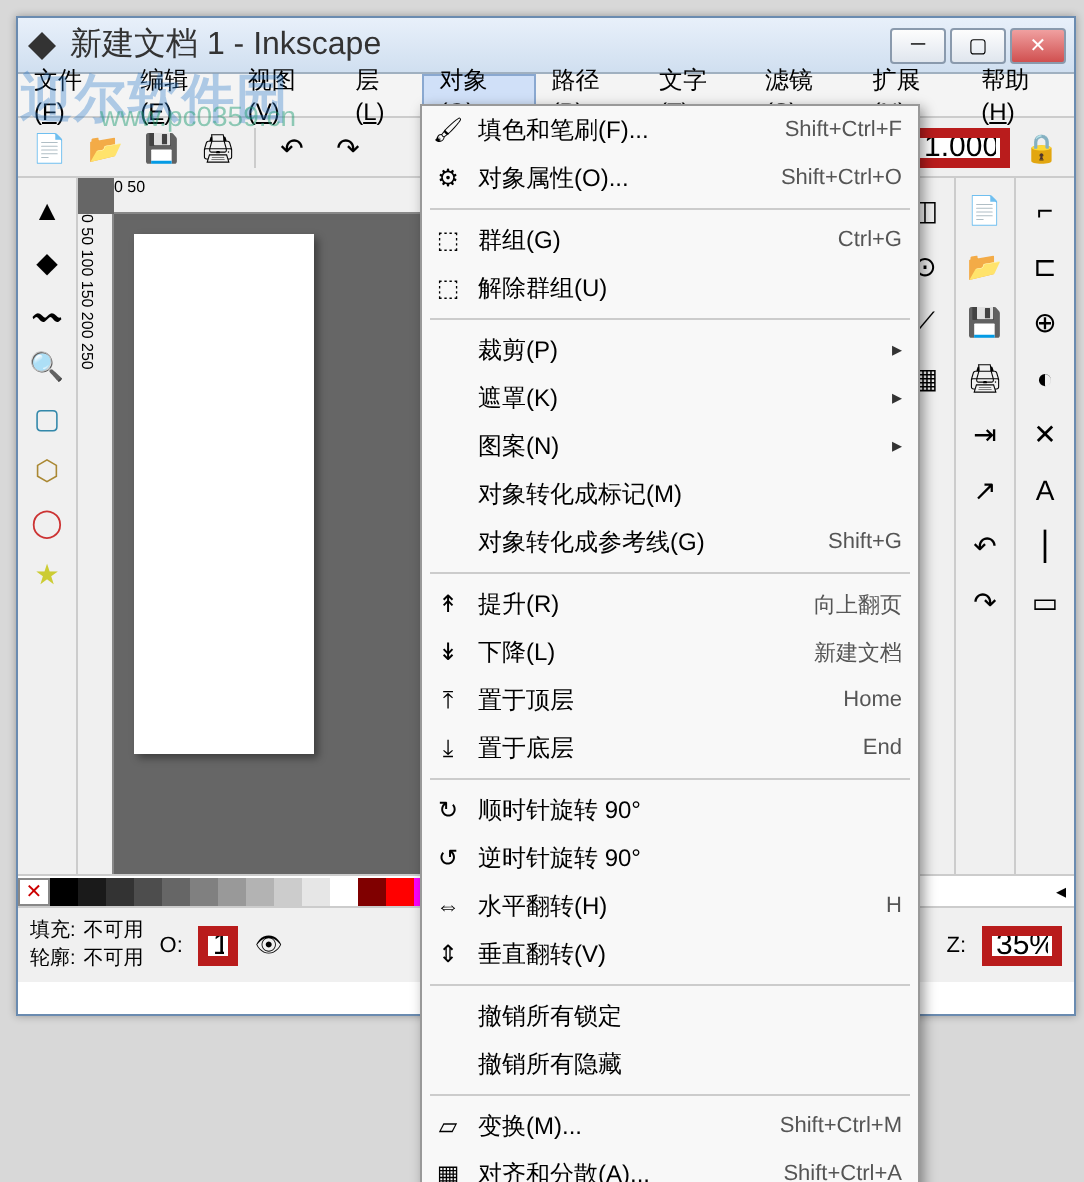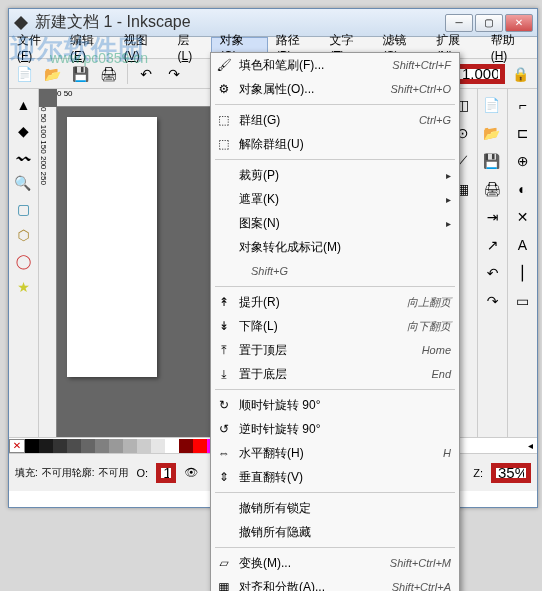--- a/index.html
+++ b/index.html
@@ -26,29 +26,29 @@
 .ruler-h { position: absolute; top: 0; left: 18px; right: 0; height: 18px; background: #f0f0f0; border-bottom: 1px solid #888; font-size: 8px; }
 .ruler-v { position: absolute; top: 18px; left: 0; width: 18px; bottom: 0; background: #f0f0f0; border-right: 1px solid #888; font-size: 8px; writing-mode: vertical-lr; }
 .canvas { position: absolute; top: 18px; left: 18px; right: 0; bottom: 0; background: #666; overflow: hidden; }
 .page { position: absolute; left: 10px; top: 10px; width: 90px; height: 260px; background: #fff; box-shadow: 2px 2px 4px rgba(0,0,0,0.4); }
 .right-tools { width: 90px; background: #f0f0f0; display: flex; }
 .rt-col { width: 30px; display: flex; flex-direction: column; align-items: center; gap: 4px; padding: 4px 0; border-left: 1px solid #ccc; }
 .palette-row { height: 16px; display: flex; align-items: center; border-top: 1px solid #ccc; }
 .palette-x { width: 16px; height: 14px; border: 1px solid #888; background: #fff; display: flex; align-items: center; justify-content: center; font-size: 10px; color: #c00; }
 .swatch { width: 14px; height: 14px; }
 .status-row { height: 38px; display: flex; align-items: center; font-size: 11px; padding: 0 6px; background: #f0f0f0; border-top: 1px solid #ccc; gap: 8px; }
-.status-labels { display: flex; flex-direction: row; font-size: 10px; line-height: 14px; }
+.status-labels { display: flex; flex-direction: column; font-size: 10px; line-height: 14px; }
 .status-pair { display: flex; gap: 4px; }
 
 
 .dropdown { position: absolute; left: 210px; top: 52px; width: 250px; background: #f8f8f8; border: 1px solid #999; box-shadow: 2px 2px 6px rgba(0,0,0,0.4); font-size: 12px; z-index: 100; }
 .menu-item { display: flex; align-items: center; height: 24px; padding: 0 8px 0 28px; position: relative; cursor: default; }
 .menu-icon { position: absolute; left: 4px; width: 18px; height: 18px; display: flex; align-items: center; justify-content: center; font-size: 12px; }
 .menu-label { flex: 1; white-space: nowrap; }
-.menu-shortcut { color: #555; font-size: 11px; margin-left: 12px; font-style: italic; }
+.menu-shortcut { color: #555; font-size: 11px; margin-left: 12px; }
 .menu-arrow { color: #333; font-size: 10px; }
 .menu-sep { height: 1px; background: #ccc; margin: 3px 4px; }
 
 
 .watermark { position: absolute; top: 32px; left: 10px; font-size: 26px; font-weight: bold; color: rgba(40,120,200,0.35); pointer-events: none; z-index: 200; letter-spacing: 1px; }
 .watermark-sub { position: absolute; top: 50px; left: 50px; font-size: 14px; color: rgba(40,160,120,0.5); pointer-events: none; z-index: 200; }
 </style>
 </head>
 <body>
 
@@ -237,32 +237,33 @@
       <span class="menu-arrow">▸</span>
     </div>
     <div class="menu-item">
       <span class="menu-label">图案(N)</span>
       <span class="menu-arrow">▸</span>
     </div>
     <div class="menu-item">
       <span class="menu-label">对象转化成标记(M)</span>
     </div>
     <div class="menu-item">
+      <span class="menu-label">对象转化成参考线(G)</span>
       <span class="menu-shortcut">Shift+G</span>
     </div>
     <div class="menu-sep"></div>
     <div class="menu-item">
       <span class="menu-icon">↟</span>
       <span class="menu-label">提升(R)</span>
       <span class="menu-shortcut">向上翻页</span>
     </div>
     <div class="menu-item">
       <span class="menu-icon">↡</span>
       <span class="menu-label">下降(L)</span>
-      <span class="menu-shortcut">向下翻页</span>
+      <span class="menu-shortcut">新建文档</span>
     </div>
     <div class="menu-item">
       <span class="menu-icon">⤒</span>
       <span class="menu-label">置于顶层</span>
       <span class="menu-shortcut">Home</span>
     </div>
     <div class="menu-item">
       <span class="menu-icon">⤓</span>
       <span class="menu-label">置于底层</span>
       <span class="menu-shortcut">End</span>

